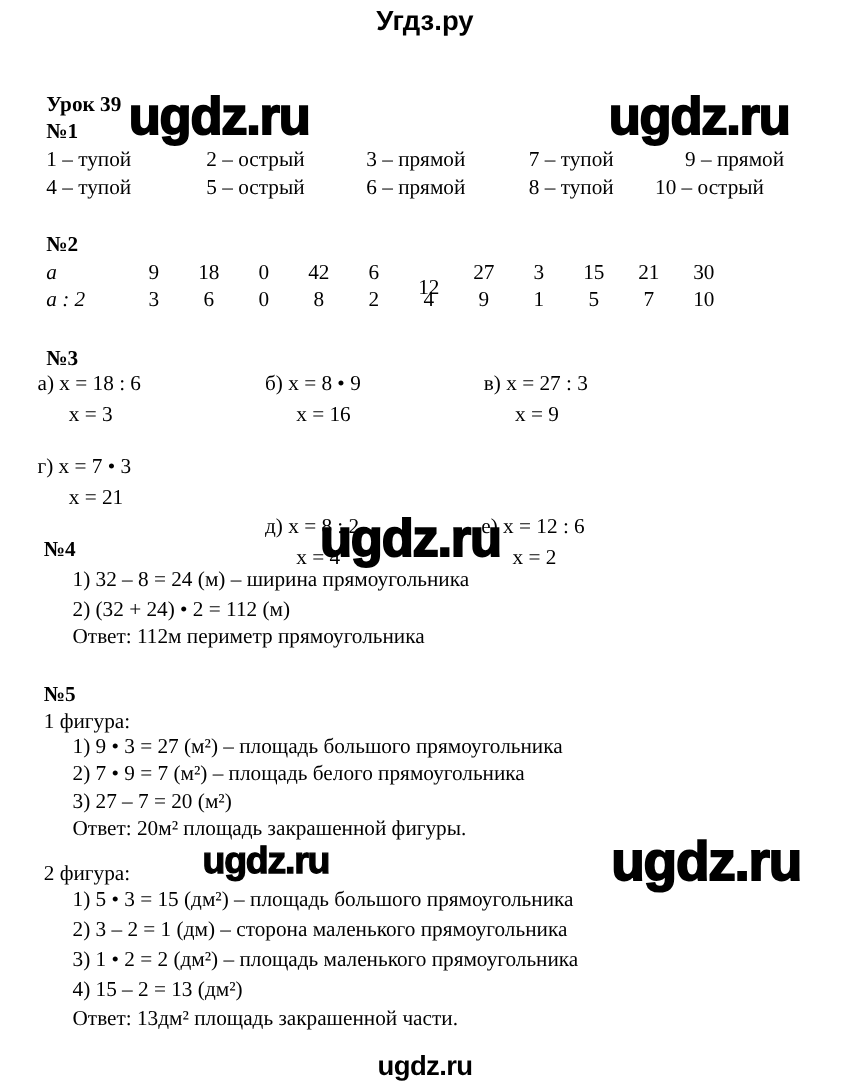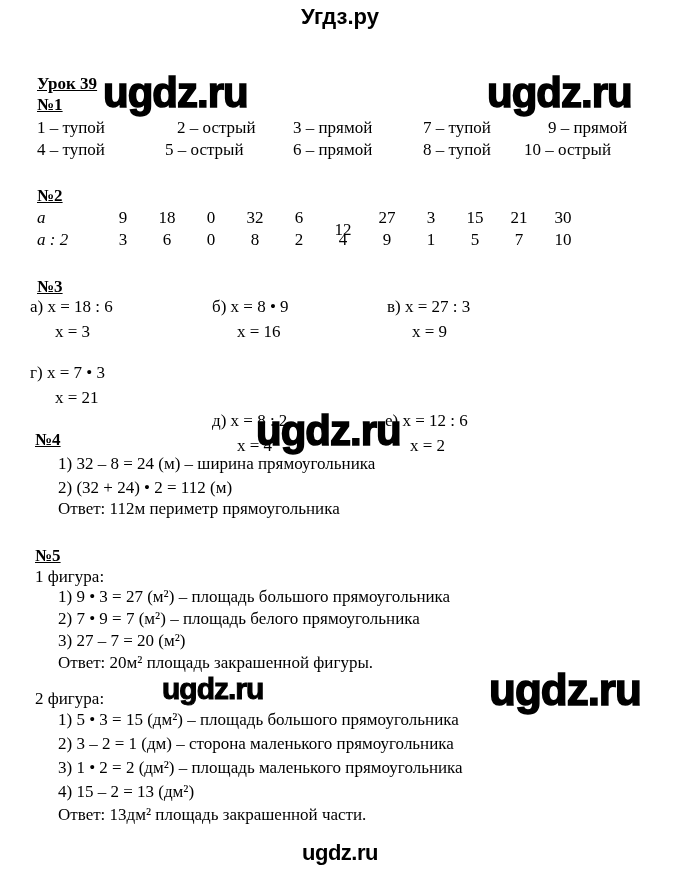--- a/index.html
+++ b/index.html
@@ -1,21 +1,21 @@
 <!DOCTYPE html>
 <html><head>
 <meta charset="utf-8">
 <style>
   html,body{margin:0;padding:0;background:#fff;}
   .page{
     position:relative;width:680px;height:871px;background:#ffffff;
     color:#000;font-family:"Liberation Serif",serif;font-size:17px;overflow:hidden;
   }
   .abs{position:absolute;white-space:nowrap;}
-  .bold{font-weight:bold;text-decoration:underline;}
+  .bold{font-weight:bold;}
   .site-header{
     position:absolute;top:4px;left:0;width:680px;text-align:center;
     font-family:"Liberation Sans",sans-serif;font-weight:bold;font-size:22px;
   }
   .wm{
     position:absolute;font-family:"Liberation Sans",sans-serif;font-weight:bold;
     letter-spacing:-1px;line-height:1;-webkit-text-stroke:1.5px #000;
   }
   .wm-lg{font-size:42px;}
   .wm-xl{font-size:44px;}
@@ -42,40 +42,40 @@
   <div class="wm wm-lg abs" style="left:487px;top:72px;">ugdz.ru</div>
   <div class="wm wm-lg abs" style="left:256px;top:410px;">ugdz.ru</div>
   <div class="wm wm-sm abs" style="left:162px;top:674px;">ugdz.ru</div>
   <div class="wm wm-xl abs" style="left:489px;top:668px;">ugdz.ru</div>
 
   <div class="abs bold" style="left:37px;top:74px;">Урок 39</div>
 
   <div class="abs bold" style="left:37px;top:95px;">№1</div>
   <div class="abs" style="left:0;top:118px;width:680px;">
     <span class="t1-cell" style="left:37px;">1 – тупой</span>
-    <span class="t1-cell" style="left:177px;text-align:center;">2 – острый</span>
+    <span class="t1-cell" style="left:165px;text-align:center;">2 – острый</span>
     <span class="t1-cell" style="left:293px;">3 – прямой</span>
     <span class="t1-cell" style="left:423px;">7 – тупой</span>
     <span class="t1-cell" style="left:548px;">9 – прямой</span>
   </div>
   <div class="abs" style="left:0;top:140px;width:680px;">
     <span class="t1-cell" style="left:37px;">4 – тупой</span>
     <span class="t1-cell" style="left:165px;">5 – острый</span>
     <span class="t1-cell" style="left:293px;">6 – прямой</span>
     <span class="t1-cell" style="left:423px;">8 – тупой</span>
     <span class="t1-cell" style="left:524px;">10 – острый</span>
   </div>
 
   <div class="abs bold" style="left:37px;top:186px;">№2</div>
   <div class="abs" style="left:0;top:208px;width:680px;">
     <span class="t1-cell t2-label" style="left:37px;">a</span>
     <span class="t2-val" style="left:101px;">9</span>
     <span class="t2-val" style="left:145px;">18</span>
     <span class="t2-val" style="left:189px;">0</span>
-    <span class="t2-val" style="left:233px;">32</span>
+    <span class="t2-val" style="left:233px;">42</span>
     <span class="t2-val" style="left:277px;">6</span>
     <span class="t2-val" style="left:321px;margin-top:12px;">12</span>
     <span class="t2-val" style="left:365px;">27</span>
     <span class="t2-val" style="left:409px;">3</span>
     <span class="t2-val" style="left:453px;">15</span>
     <span class="t2-val" style="left:497px;">21</span>
     <span class="t2-val" style="left:541px;">30</span>
   </div>
   <div class="abs" style="left:0;top:230px;width:680px;">
     <span class="t1-cell t2-label" style="left:37px;">a : 2</span>

